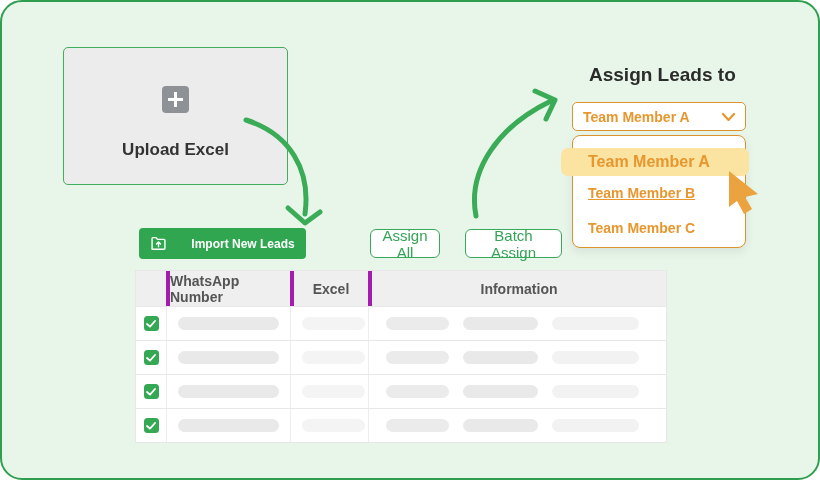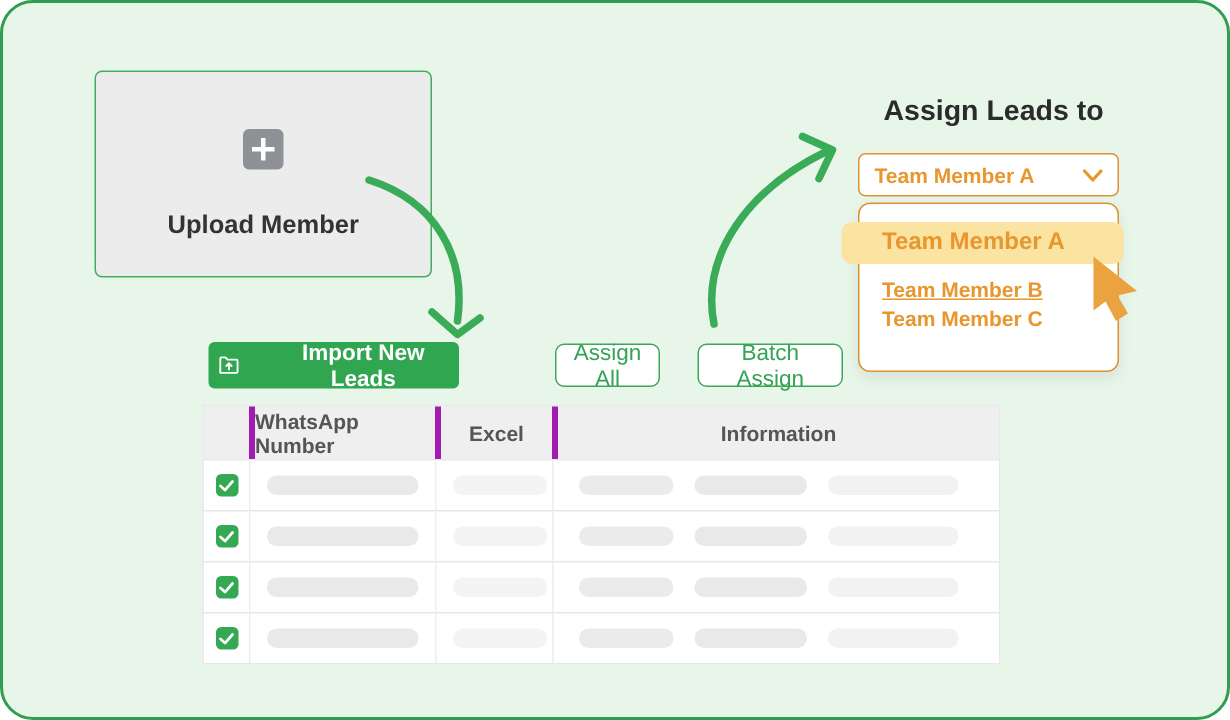--- a/index.html
+++ b/index.html
@@ -15,21 +15,21 @@
   .plus-icon::before{left:6px;top:12px;width:15px;height:3px;}
   .plus-icon::after{left:12px;top:6px;width:3px;height:15px;}
   .upload-label{margin-top:27px;font-size:17px;font-weight:bold;color:#333333;}
 
   
   .arrows{position:absolute;inset:0;pointer-events:none;}
 
   
   .import-btn{position:absolute;left:137px;top:226px;width:167px;height:31px;background:#2fa64f;
               border:none;border-radius:4px;display:flex;align-items:center;justify-content:center;
-              gap:24px;color:#ffffff;font-size:15px;font-weight:bold;cursor:pointer;
+              gap:24px;color:#ffffff;font-size:12px;font-weight:bold;cursor:pointer;
               font-family:"Liberation Sans",sans-serif;}
 
   
   .outline-btn{position:absolute;height:29px;background:#ffffff;border:1.6px solid #3aa85b;
                border-radius:6px;color:#35a356;font-size:15px;display:flex;align-items:center;
                justify-content:center;box-sizing:border-box;cursor:pointer;
                font-family:"Liberation Sans",sans-serif;}
   .assign-all{left:368px;top:227px;width:70px;}
   .batch-assign{left:463px;top:227px;width:97px;}
 
@@ -40,21 +40,21 @@
               align-items:center;justify-content:space-between;padding:0 9px 0 10px;cursor:pointer;}
   .select-box .val{font-size:14px;font-weight:bold;color:#e8962e;}
   .dropdown{position:absolute;left:570px;top:133px;width:174px;height:113px;background:#ffffff;
             border:1.5px solid #dd9232;border-radius:8px;box-sizing:border-box;
             box-shadow:0 4px 10px rgba(0,0,0,0.08);}
   .opt-highlight{position:absolute;left:-12px;top:12px;width:188px;height:28px;background:#fbe3a2;
                  border-radius:7px;display:flex;align-items:center;padding-left:27px;
                  box-sizing:border-box;font-size:16px;font-weight:bold;color:#e8962e;cursor:pointer;}
   .opt{position:absolute;left:15px;font-size:14px;font-weight:bold;color:#e8962e;cursor:pointer;}
   .opt-b{top:49px;text-decoration:underline;}
-  .opt-c{top:68px;}
+  .opt-c{top:84px;}
   .cursor-pointer{position:absolute;left:720px;top:163px;pointer-events:none;}
 
   
   .table{position:absolute;left:133px;top:268px;width:530px;background:#ffffff;
          border:1px solid #e7e7e7;box-sizing:content-box;}
   .thead{display:flex;height:35px;background:#efefef;}
   .thead .hcell{display:flex;align-items:center;justify-content:center;font-size:14px;
                 font-weight:bold;color:#555555;box-sizing:border-box;}
   .thead .hcell + .hcell{border-left:4px solid #a21caf;}
   .trow{display:flex;height:33px;border-top:1px solid #e8e8e8;background:#ffffff;}
@@ -72,21 +72,21 @@
   .checkbox{width:15px;height:15px;background:#34a853;border-radius:3.5px;display:flex;
             align-items:center;justify-content:center;cursor:pointer;}
 </style>
 </head>
 <body>
 
 <div class="canvas">
 
   <div class="upload-box">
     <div class="plus-icon"></div>
-    <div class="upload-label">Upload Member</div>
+    <div class="upload-label">Upload Excel</div>
   </div>
 
   <svg class="arrows" width="820" height="480" viewBox="0 0 820 480">
     <g stroke="#3aab57" stroke-width="5" fill="none" stroke-linecap="round" stroke-linejoin="round">
       <path d="M244 118 C 288 132, 309 168, 303 212"></path>
       <polyline points="286,206 303,221 318,210"></polyline>
       <path d="M474 214 C 465 168, 497 124, 549 99"></path>
       <polyline points="533,89 553,98 544,117"></polyline>
     </g>
   </svg>

